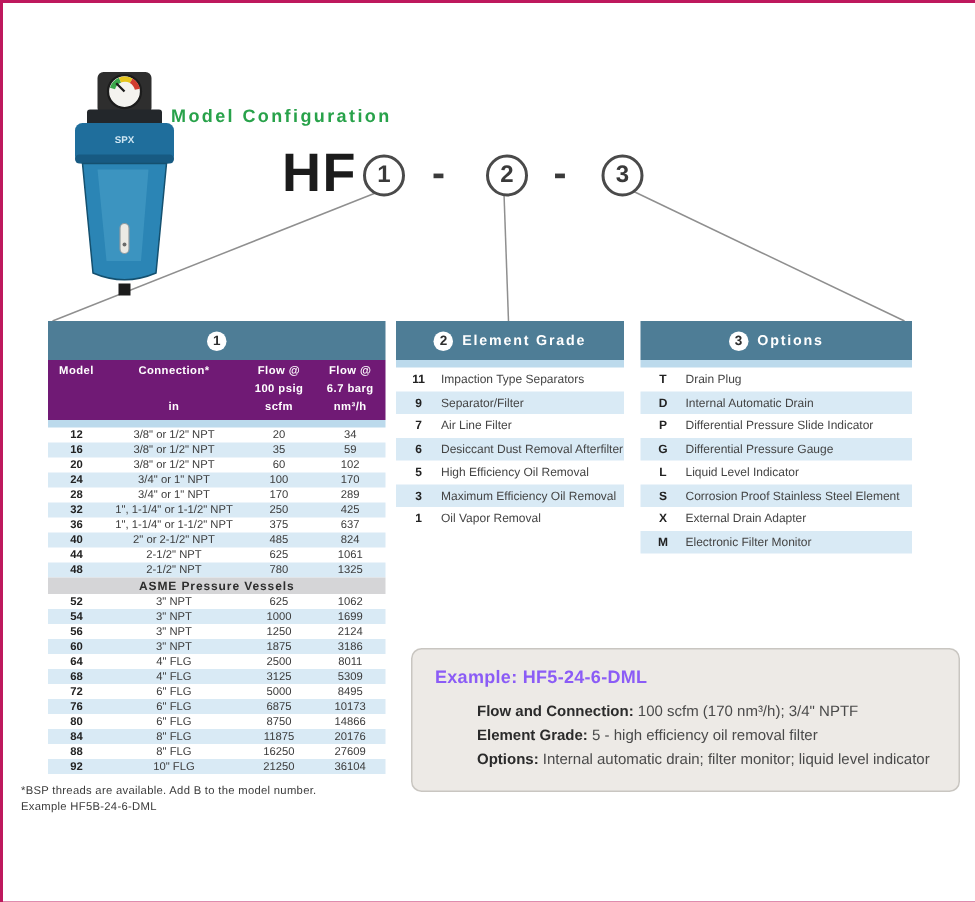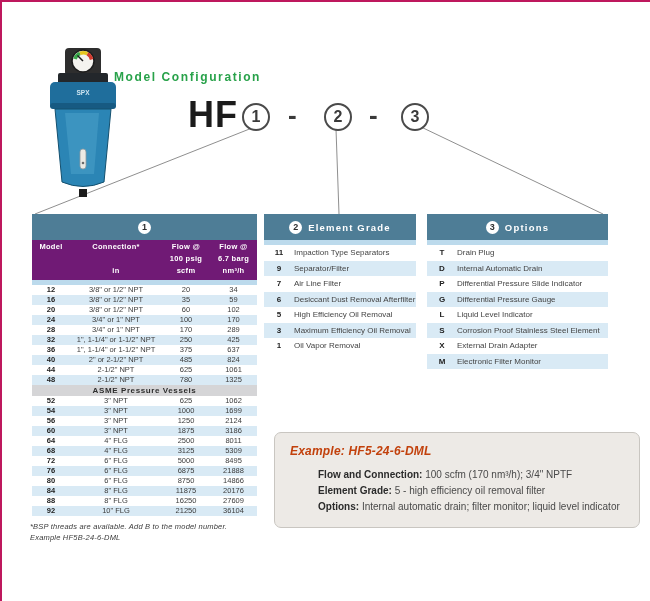--- a/index.html
+++ b/index.html
@@ -47,37 +47,37 @@
   .rows .row{
     display:grid;grid-template-columns:38px 92px 48px 47px;height:10px;align-items:center;
     text-align:center;color:#3c3c3c;
   }
   .rows .row span{line-height:10px}
   .rows div.row:nth-of-type(even){background:#d9eaf5;}
   .rows .row .m{font-weight:bold;color:#222;}
   .asme{background:#d5d5d7;height:11px;display:flex;align-items:center;justify-content:center;
         font-weight:bold;font-size:8px;letter-spacing:.6px;color:#2e2e2e;}
   .footnote{
-    position:absolute;left:28px;top:520px;font-size:7.5px;font-style:italic;color:#3a3a3a;
+    position:absolute;left:12px;top:520px;font-size:7.5px;color:#3a3a3a;
     line-height:1.45;letter-spacing:.2px;
   }
   
   .tbl2{left:262px;width:152px;}
   .tbl3{left:425px;width:181px;}
   .list .row2{
     display:grid;grid-template-columns:30px 1fr;height:15.5px;align-items:center;font-size:8px;color:#444;
   }
   .list .row2 .code{font-weight:bold;text-align:center;color:#222;}
   .list div.row2:nth-of-type(even){background:#d9eaf5;}
   
   .example{
     position:absolute;left:272px;top:430px;width:366px;height:96px;box-sizing:border-box;
     background:#edeae6;border:1px solid #c9c6c1;border-radius:7px;padding:11px 15px;
   }
-  .example .ex-title{font-size:12px;font-weight:bold;font-style:italic;color:#c2410c;margin-bottom:11px;letter-spacing:.2px;}
+  .example .ex-title{font-size:12px;font-weight:bold;color:#8b5cf6;margin-bottom:11px;letter-spacing:.2px;}
   .example .ex-line{font-size:10px;color:#4a4a4a;margin-bottom:5px;}
   .example .ex-line b{color:#2b2b2b;margin-left:28px;}
 </style>
 </head>
 <body>
 
 <div class="page">
 
   <svg class="connectors" width="648" height="599" viewBox="0 0 648 599">
     <line x1="250" y1="126" x2="33" y2="212" stroke="#8f8f8f" stroke-width="1"></line>
@@ -258,21 +258,21 @@
           <span class="m">72</span>
           <span>6" FLG</span>
           <span>5000</span>
           <span>8495</span>
         </div>
 
         <div class="row">
           <span class="m">76</span>
           <span>6" FLG</span>
           <span>6875</span>
-          <span>21888</span>
+          <span>10173</span>
         </div>
 
         <div class="row">
           <span class="m">80</span>
           <span>6" FLG</span>
           <span>8750</span>
           <span>14866</span>
         </div>
 
         <div class="row">

